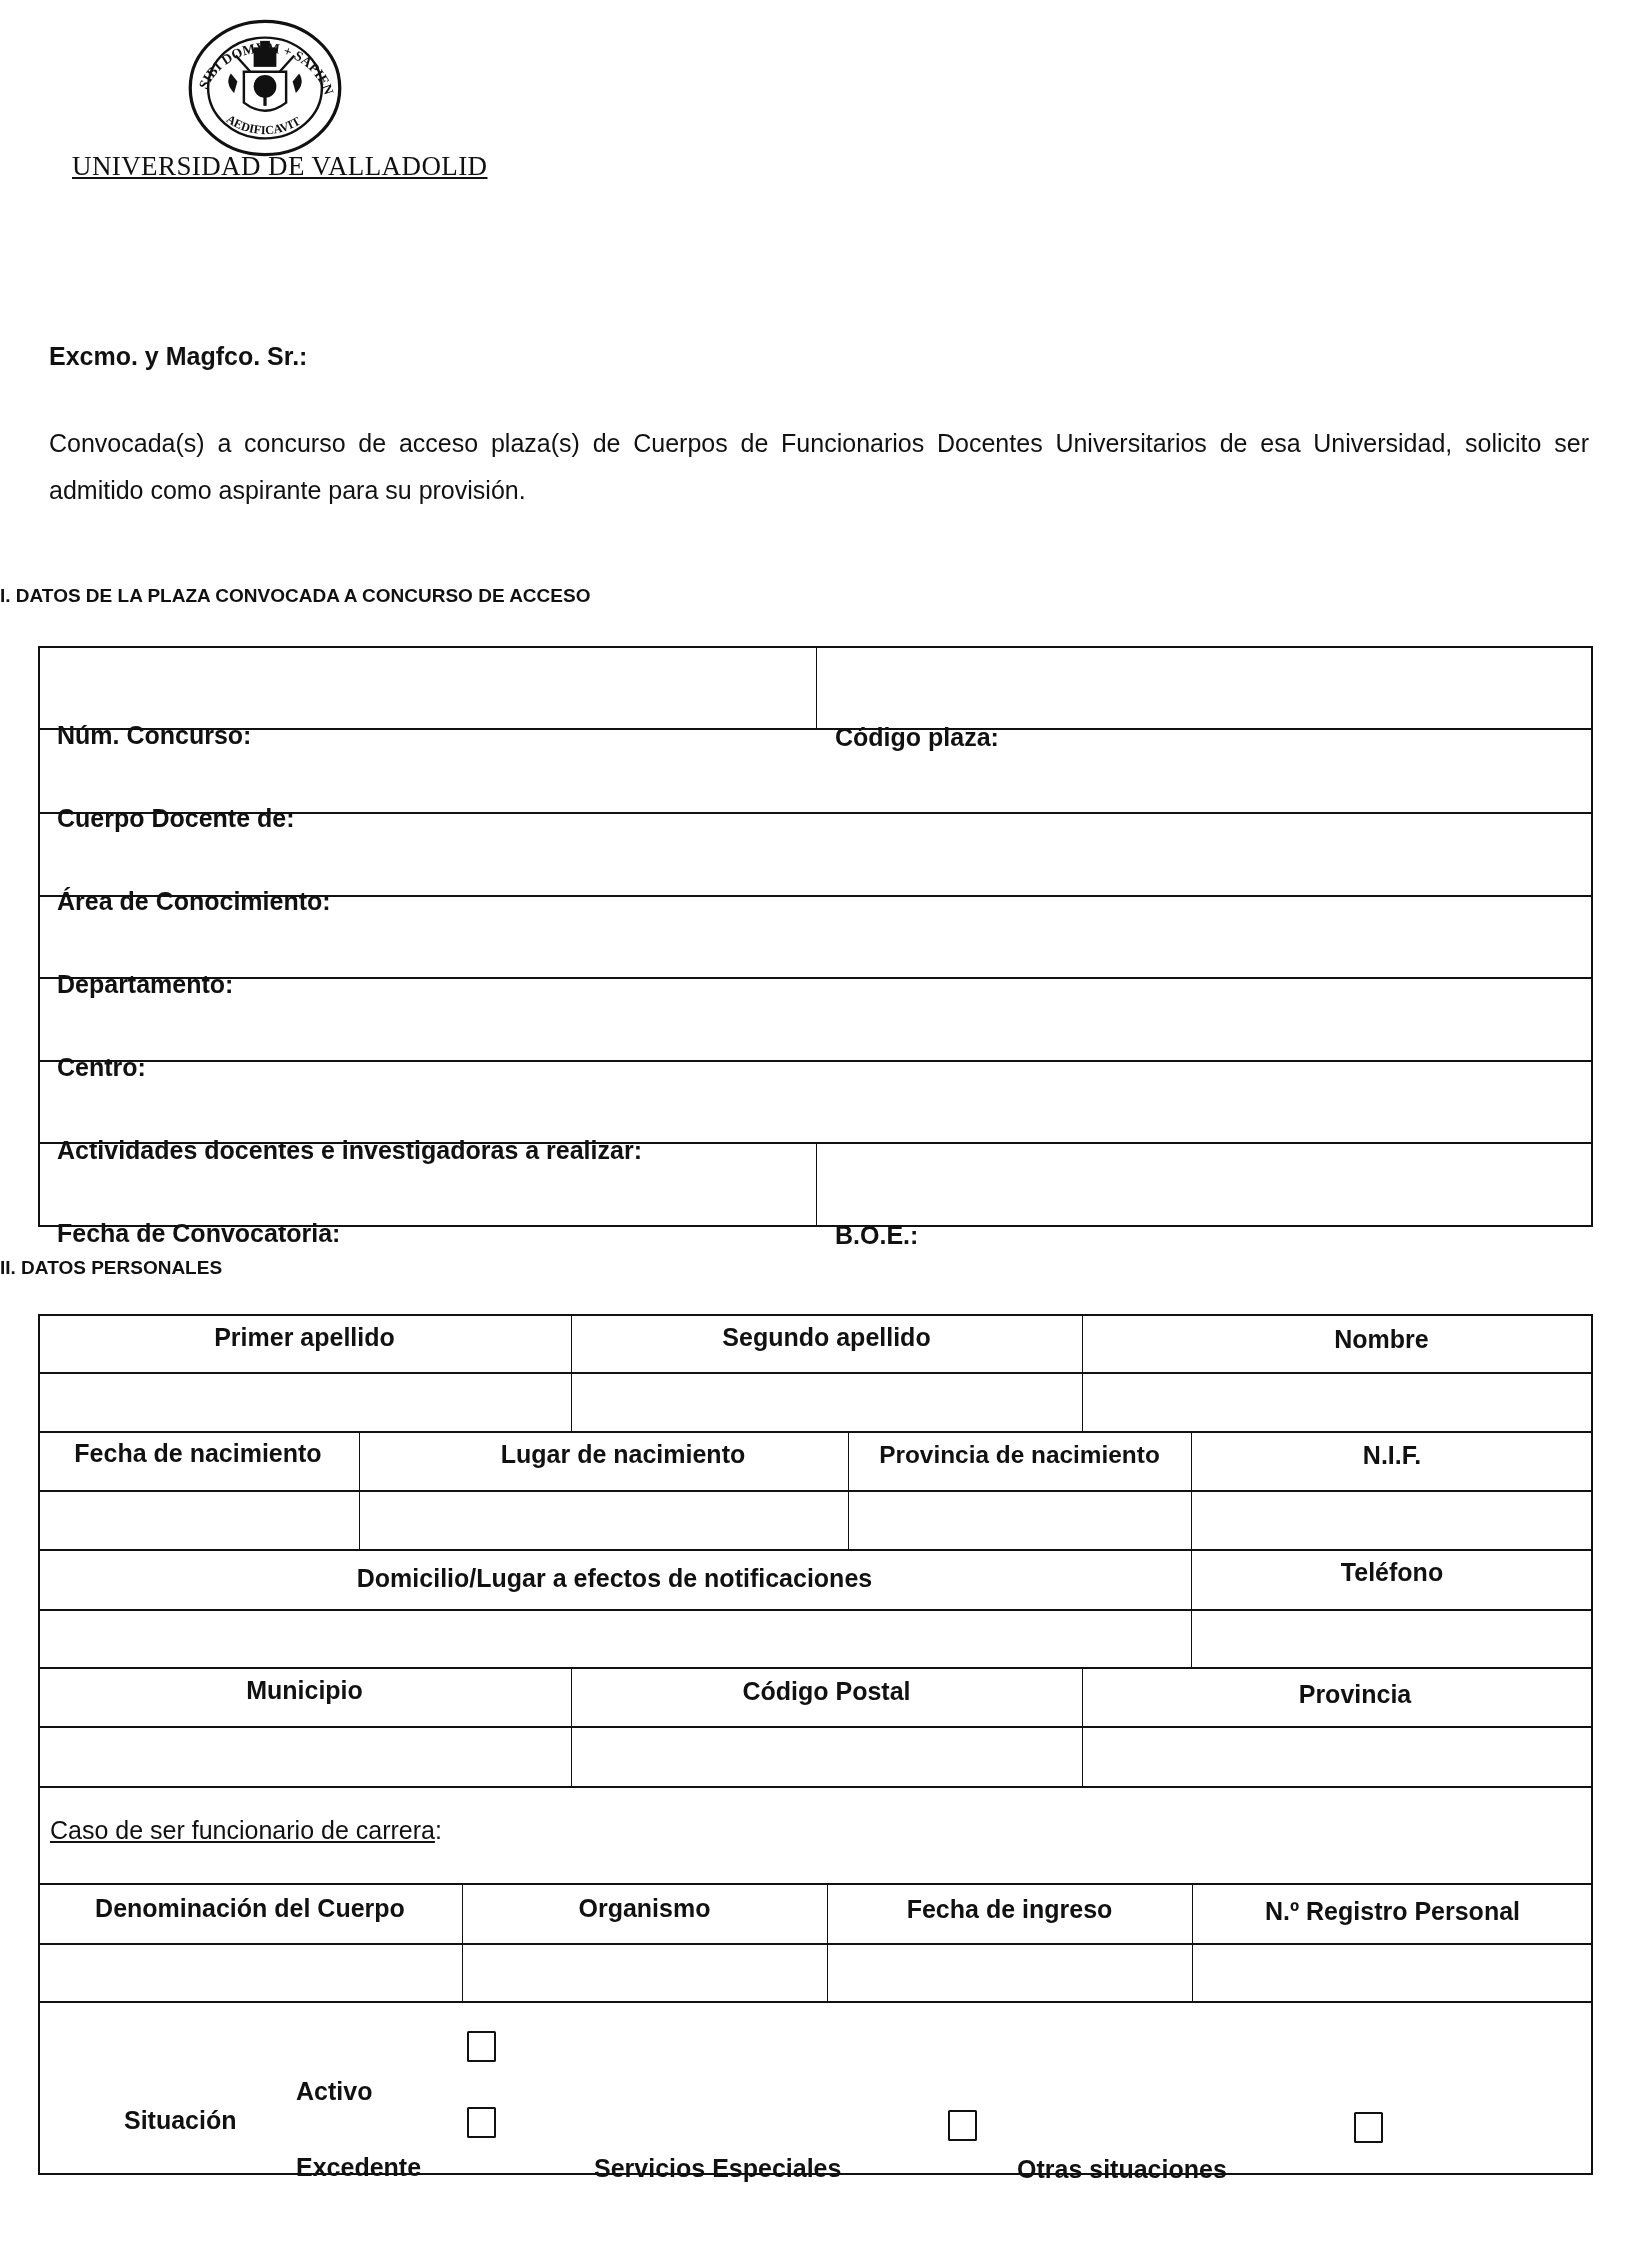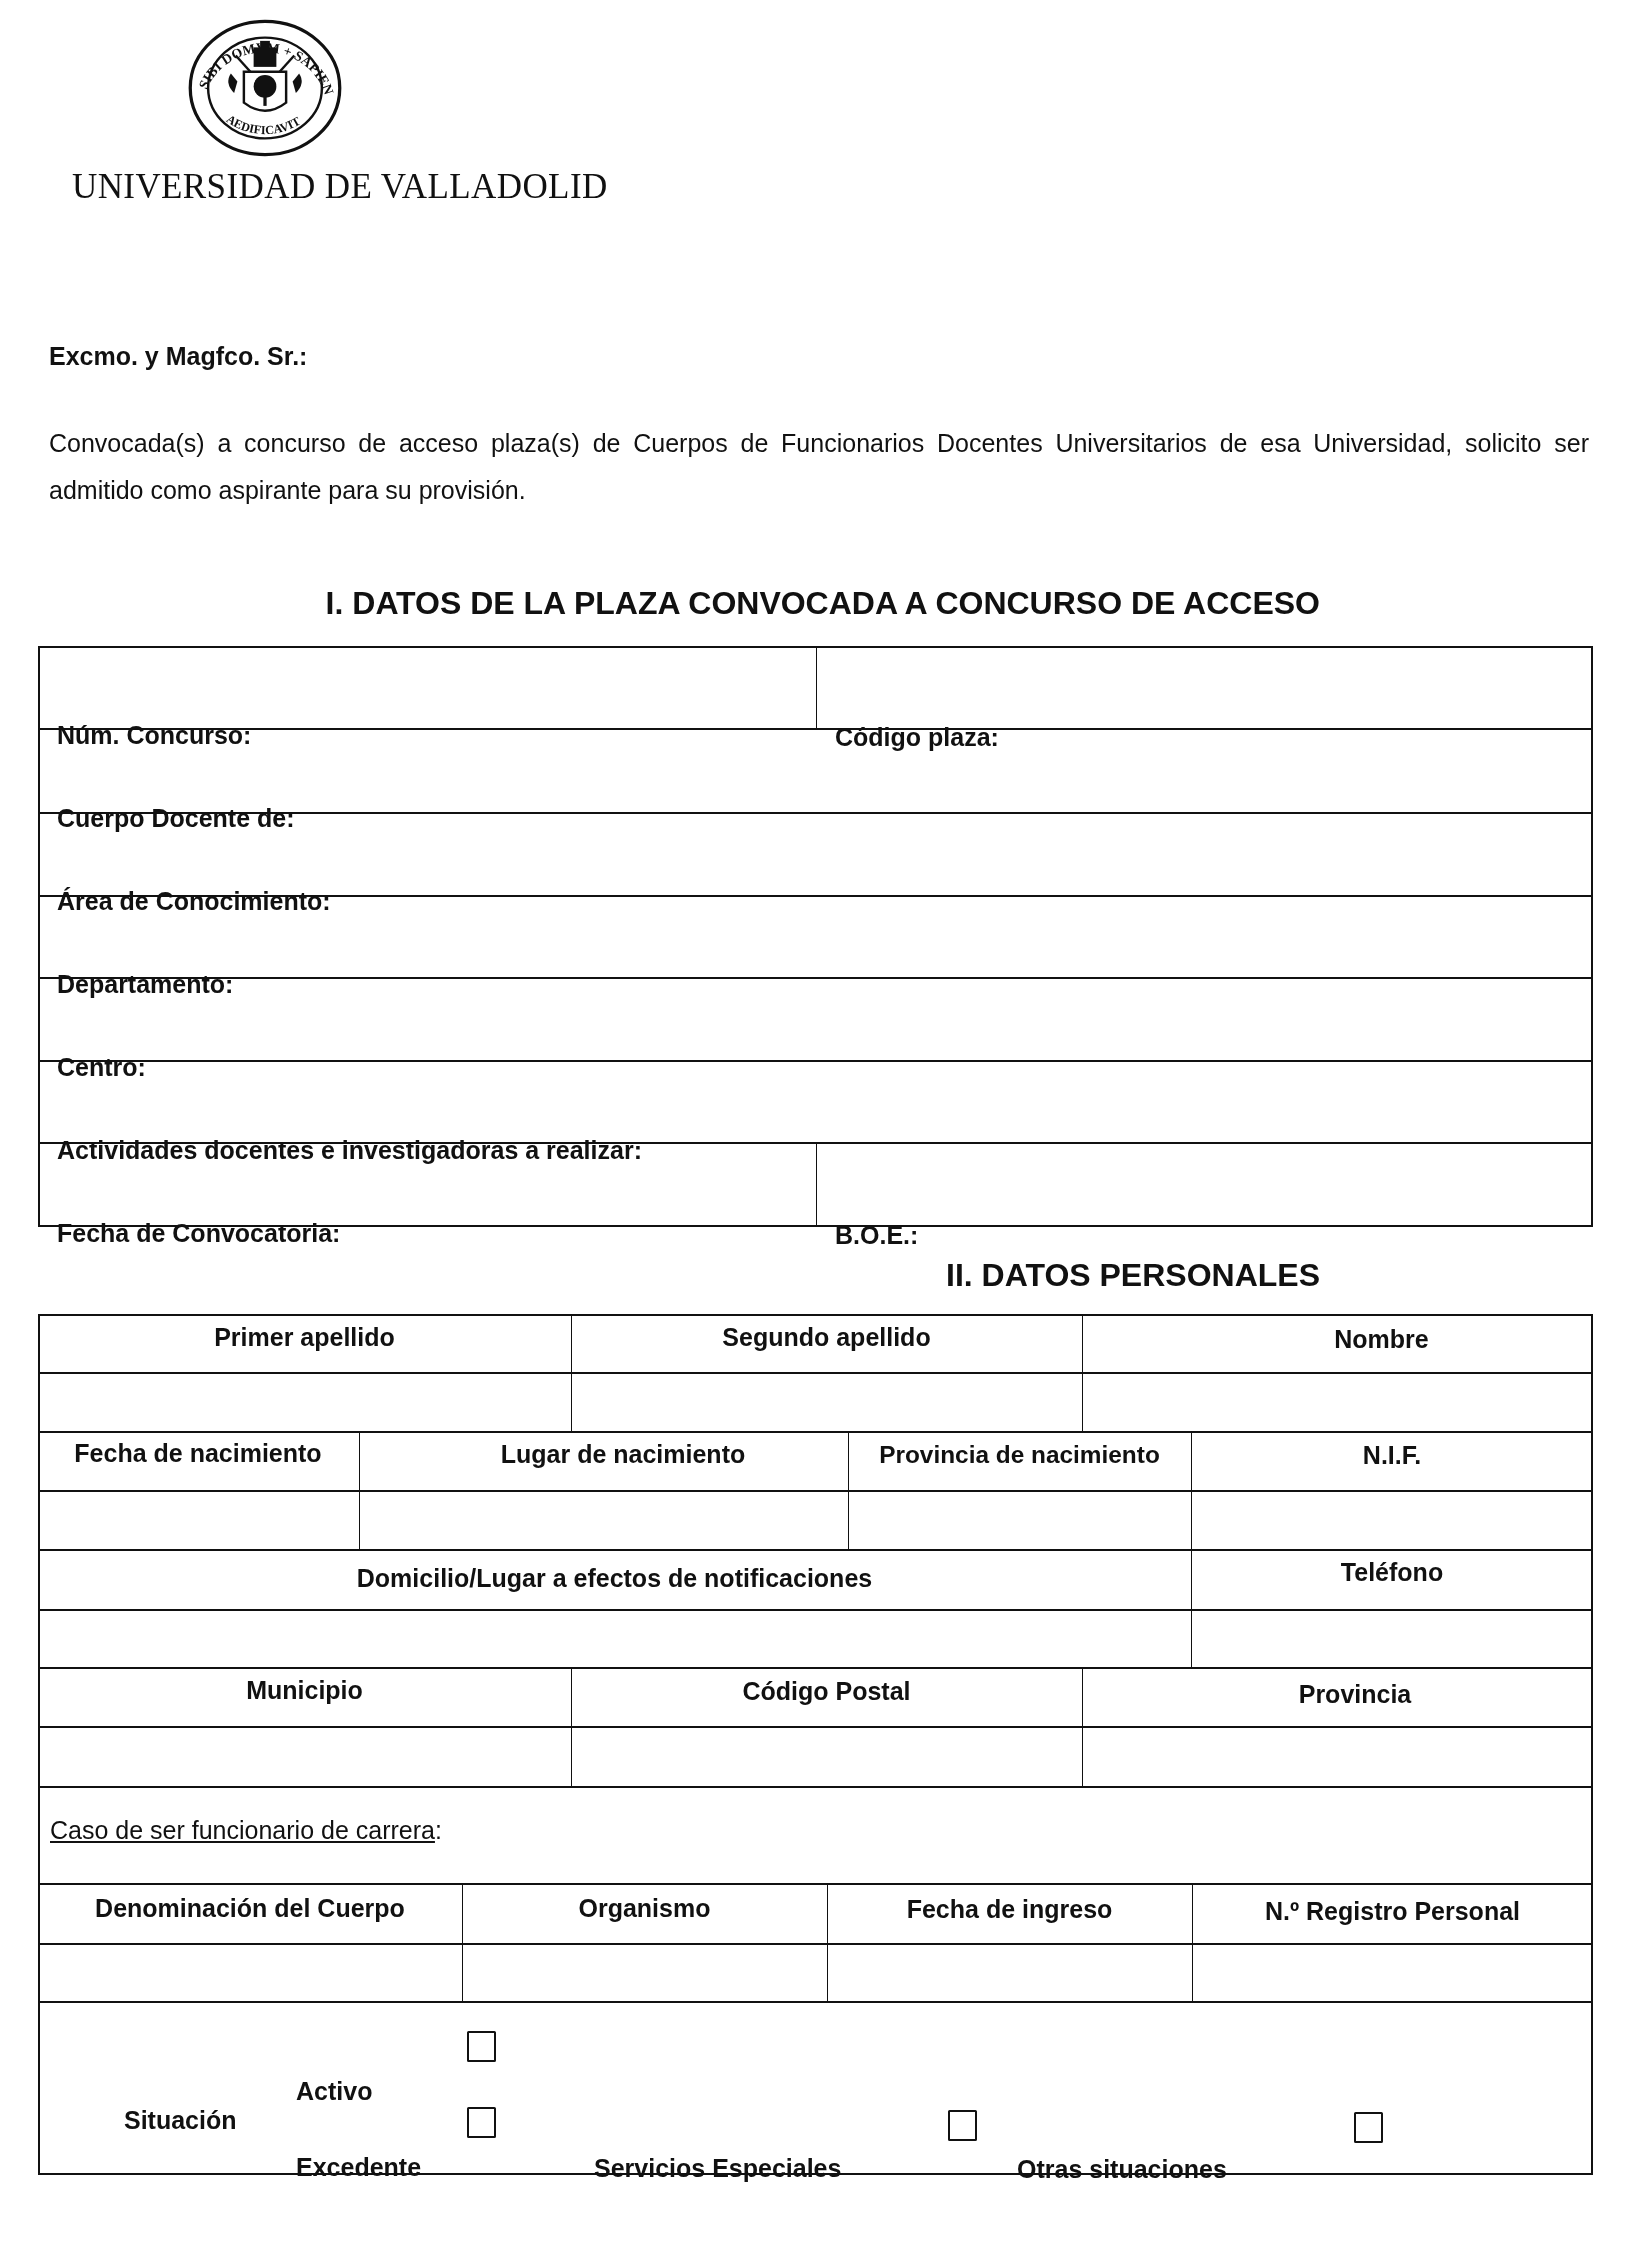--- a/index.html
+++ b/index.html
@@ -1,22 +1,22 @@
 <!DOCTYPE html>
 <html style="font-size:13px"><head>
 <meta charset="utf-8">
 <style>
   html, body { margin:0; padding:0; background:#ffffff; }
   body { width:1630px; height:2261px; position:relative; overflow:hidden; color:#111; font-family:"Liberation Sans", sans-serif; }
   .abs { position:absolute; }
   .seal { left:187px; top:18px; width:156px; height:140px; }
-  .uni-name { left:72px; top:167px; font-family:"Liberation Serif", serif; font-size:35px; letter-spacing:0.4px; white-space:nowrap; }
+  .uni-name { left:72px; top:151px; font-family:"Liberation Serif", serif; font-size:27px; letter-spacing:0.4px; white-space:nowrap;text-decoration:underline; }
   .salutation { left:49px; top:342px; font-size:25px; white-space:nowrap;font-weight:bold; }
   .para { left:49px; top:420px; width:1540px; font-size:25px; line-height:47px; text-align:justify; text-align-last:left; }
-  .sec-title { left:0; width:1320px; text-align:right; font-weight:bold; font-size:32px; white-space:nowrap; }
+  .sec-title { left:0; width:1320px; text-align:left; font-weight:bold; font-size:19px; white-space:nowrap; }
   .box { border:1.6px solid #111; box-sizing:border-box; }
   .hline { height:0; border-top:2.4px solid #111; }
   .vline { width:0; border-left:1.6px solid #111; }
   .lbl { font-weight:bold; font-size:25px; white-space:nowrap;margin-top:48px; }
   .cell-lbl { position:absolute; font-weight:bold; font-size:25px; white-space:nowrap; text-align:center; }
   .cb { position:absolute; width:29px; height:31px; border:2.4px solid #111; box-sizing:border-box; border-radius:1.6px; background:#fff; }
   .underline { text-decoration:underline; font-weight:normal; }
 </style>
 </head>
 <body>

